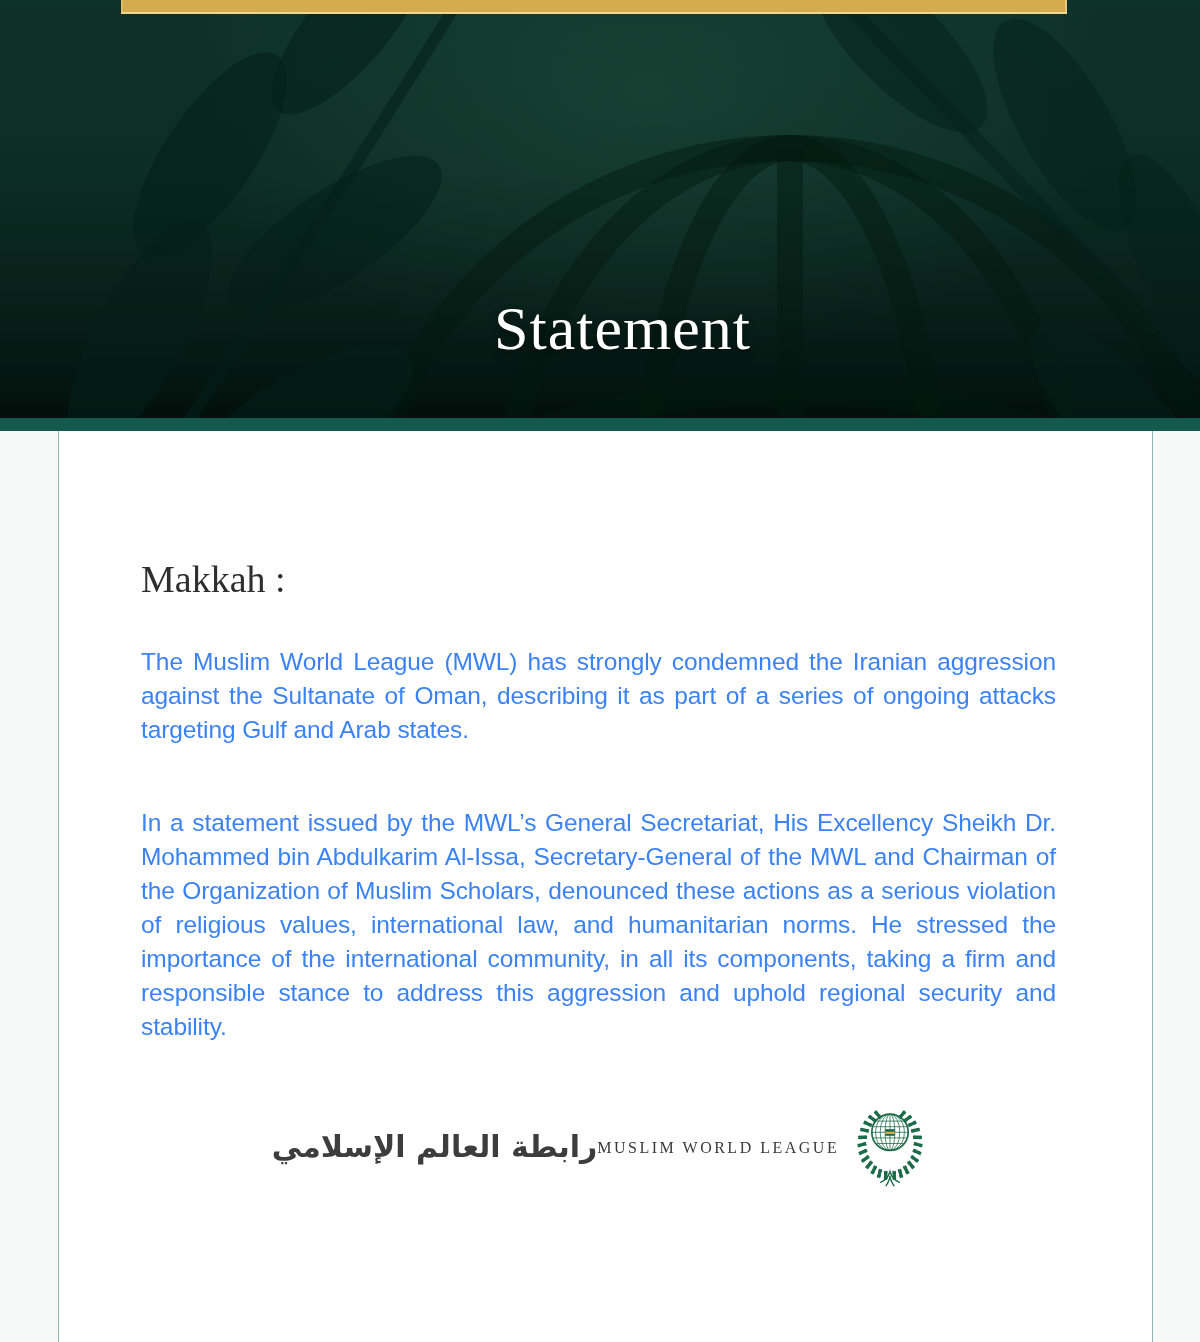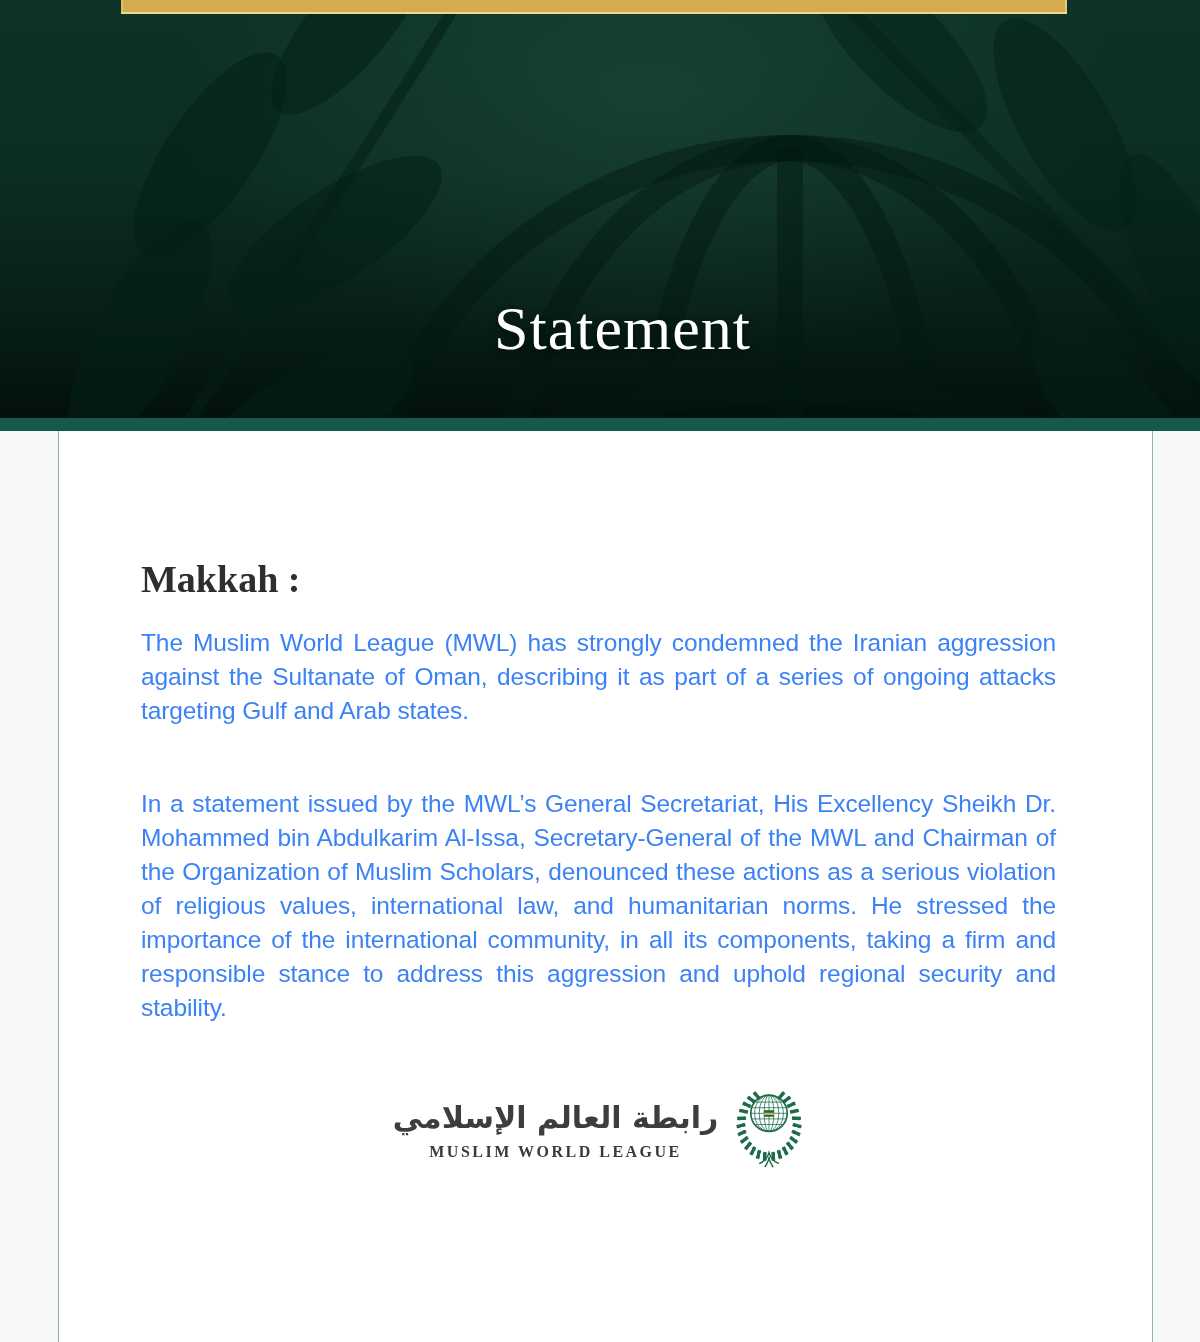--- a/index.html
+++ b/index.html
@@ -48,23 +48,23 @@
     height:100%;
     background:#ffffff;
     border-left:1px solid #93b6b0;
     border-right:1px solid #93b6b0;
     box-sizing:content-box;
   }
   .card-content{
     padding:125px 96px 0 82px;
   }
   .location-heading{
-    margin:0 0 24px 0;
+    margin:0 0 43px 0;
     font-family:"Liberation Serif", serif;
-    font-weight:700;
+    font-weight:400;
     font-size:38px;
     line-height:46px;
     color:#2e2e2e;
   }
   .body-paragraph{
     margin:0 0 59px 0;
     font-size:24.5px;
     line-height:34px;
     text-align:justify;
     color:#3b82f6;
@@ -73,35 +73,34 @@
   
   .logo-row{
     margin-top:60px;
     display:flex;
     align-items:center;
     justify-content:center;
     gap:16px;
   }
   .logo-text-block{
     display:flex;
-    flex-direction:column;
     align-items:center;
   }
   .logo-arabic{
     font-family:"DejaVu Sans", sans-serif;
     font-weight:700;
     font-size:30px;
     line-height:46px;
     color:#3d3d3d;
     direction:rtl;
   }
   .logo-english{
     margin-top:2px;
     font-family:"Liberation Serif", serif;
-    font-weight:700;
+    font-weight:400;
     font-size:16px;
     letter-spacing:2.5px;
     color:#3a3a3a;
     white-space:nowrap;
   }
   .emblem-svg{display:block;}
 </style>
 </head>
 <body>
 

